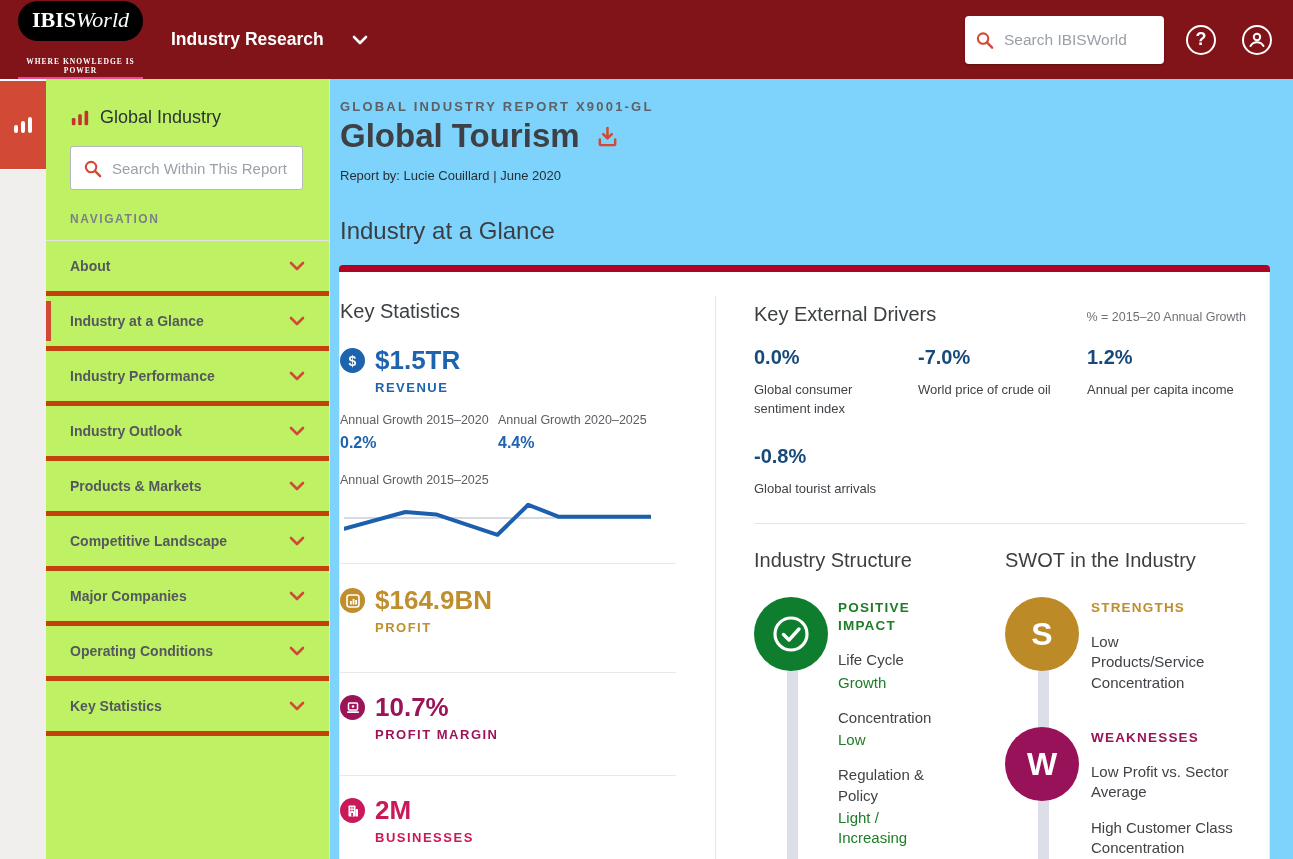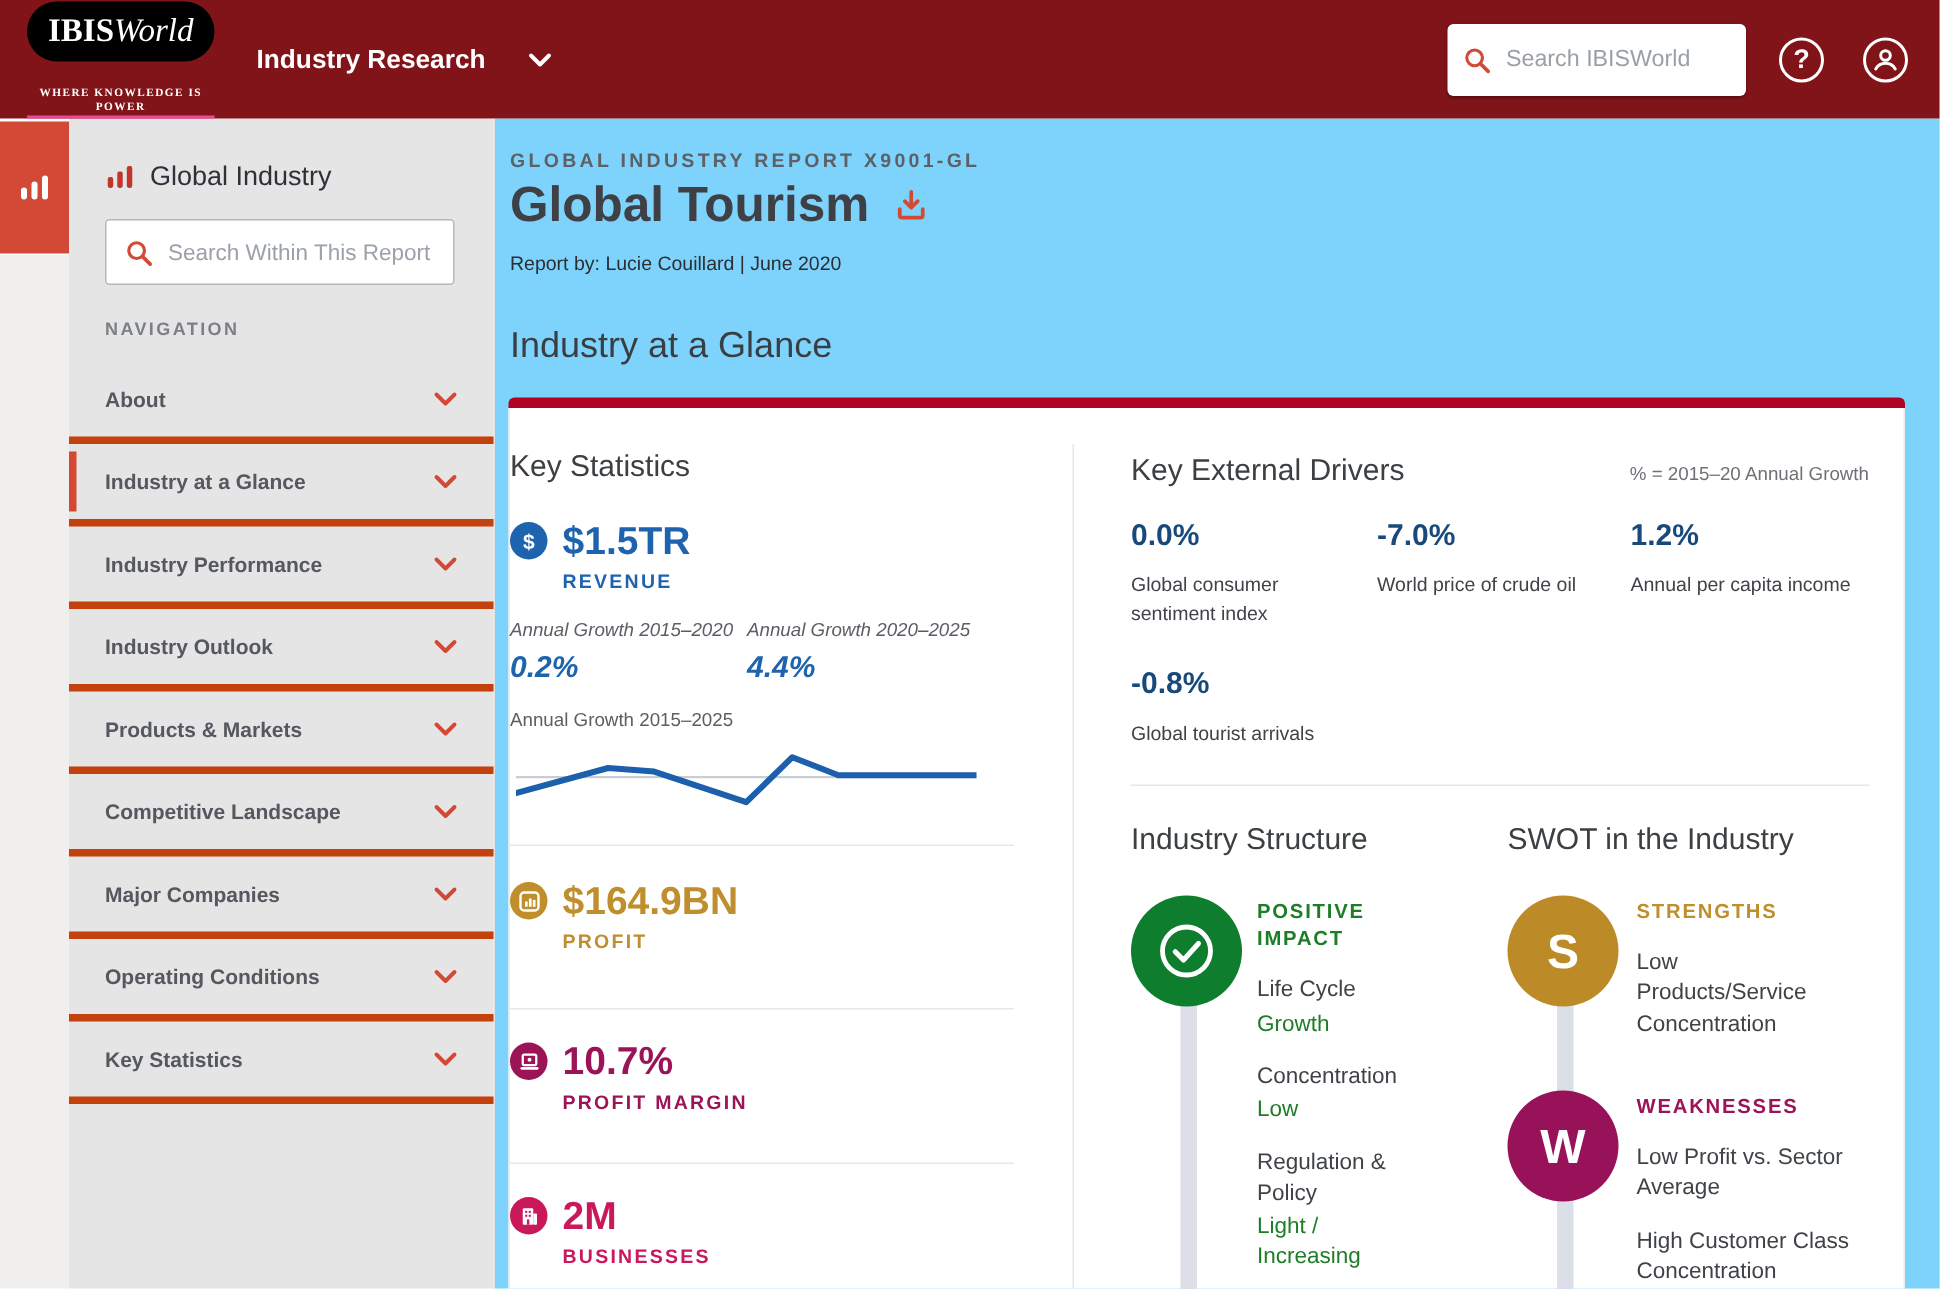--- a/index.html
+++ b/index.html
@@ -27,21 +27,21 @@
     color:#fff; display:flex; align-items:center; justify-content:center; cursor:pointer; }
   .help-icn { margin-left:22px; font-size:18px; font-weight:bold; }
   .acct-icn { margin-left:26px; }
 
   
   .sidebar { position:absolute; top:79px; left:0; width:330px; bottom:0;
     background:#fff; border-right:1px solid #e2e2e2; z-index:20; }
   .rail { position:absolute; left:0; top:91px; width:46px; bottom:0; background:#f0efee; }
   .side-tab { position:absolute; left:0; top:2px; width:46px; height:88px; background:#d24a35;
     display:flex; align-items:center; justify-content:center; cursor:pointer; }
-  .sb-content { position:absolute; left:46px; top:0; right:0; bottom:0; background:#e5e5e5; }
+  .sb-content { position:absolute; left:46px; top:0; right:0; bottom:0; background:#bef264; }
   .sb-title { display:flex; align-items:center; gap:10px; padding:28px 0 0 24px;
     font-size:18px; font-weight:500; color:#2e3138; }
   .sb-search { margin:18px 0 0 24px; width:233px; height:44px; border:1px solid #b5b8bd;
     border-radius:3px; display:flex; align-items:center; padding:0 8px 0 12px; background:#fff; }
   .sb-search input { border:none; outline:none; width:180px; margin-left:10px; font-size:15px;
     color:#333; font-family:"Liberation Sans", sans-serif; }
   .sb-search input::placeholder { color:#9ba1a8; }
   .sb-navlabel { margin:22px 0 14px 24px; font-size:12px; font-weight:bold;
     letter-spacing:1.6px; color:#7c8086; }
   .sb-list { border-top:1px solid #e4e4e4; }
@@ -71,23 +71,23 @@
   .stat-row { position:absolute; left:0; display:flex; align-items:flex-start; gap:10px; }
   .stat-circle { width:25px; height:25px; border-radius:50%; display:flex; align-items:center;
     justify-content:center; flex:0 0 auto; margin-top:2px; }
   .stat-value { font-size:26px; font-weight:bold; line-height:1.1; }
   .stat-label { font-size:13px; font-weight:bold; letter-spacing:1.5px; margin-top:5px; }
   .c-blue { color:#1e63ad; } .bg-blue { background:#1e63ad; }
   .c-gold { color:#bf8e2d; } .bg-gold { background:#bf8e2d; }
   .c-magenta { color:#9c1458; } .bg-magenta { background:#9c1458; }
   .c-pink { color:#c9195a; } .bg-pink { background:#c9195a; }
   .growth-row { position:absolute; top:141px; left:0; display:flex; }
-  .growth-cell { width:158px;font-style:italic; }
+  .growth-cell { width:158px; }
   .growth-label { font-size:12.5px; color:#5b5f64; }
-  .growth-value { font-size:20px; font-weight:bold; color:#1e63ad; margin-top:7px; }
+  .growth-value { font-size:16px; font-weight:bold; color:#1e63ad; margin-top:7px; }
   .spark-label { position:absolute; top:201px; left:0; font-size:12.5px; color:#5b5f64; }
   .sparkline { position:absolute; top:222px; left:4px; }
   .ks-sep { position:absolute; left:0; width:336px; height:1px; background:#e8e8e8; }
 
   
   .rt-col { position:absolute; left:414px; top:0; width:492px; }
   .rt-heading-row { position:absolute; top:31px; left:0; width:492px; display:flex;
     justify-content:space-between; align-items:baseline; }
   .rt-heading { font-size:20px; font-weight:500; color:#3c4043; }
   .rt-note { font-size:12.5px; color:#6e7277; }

